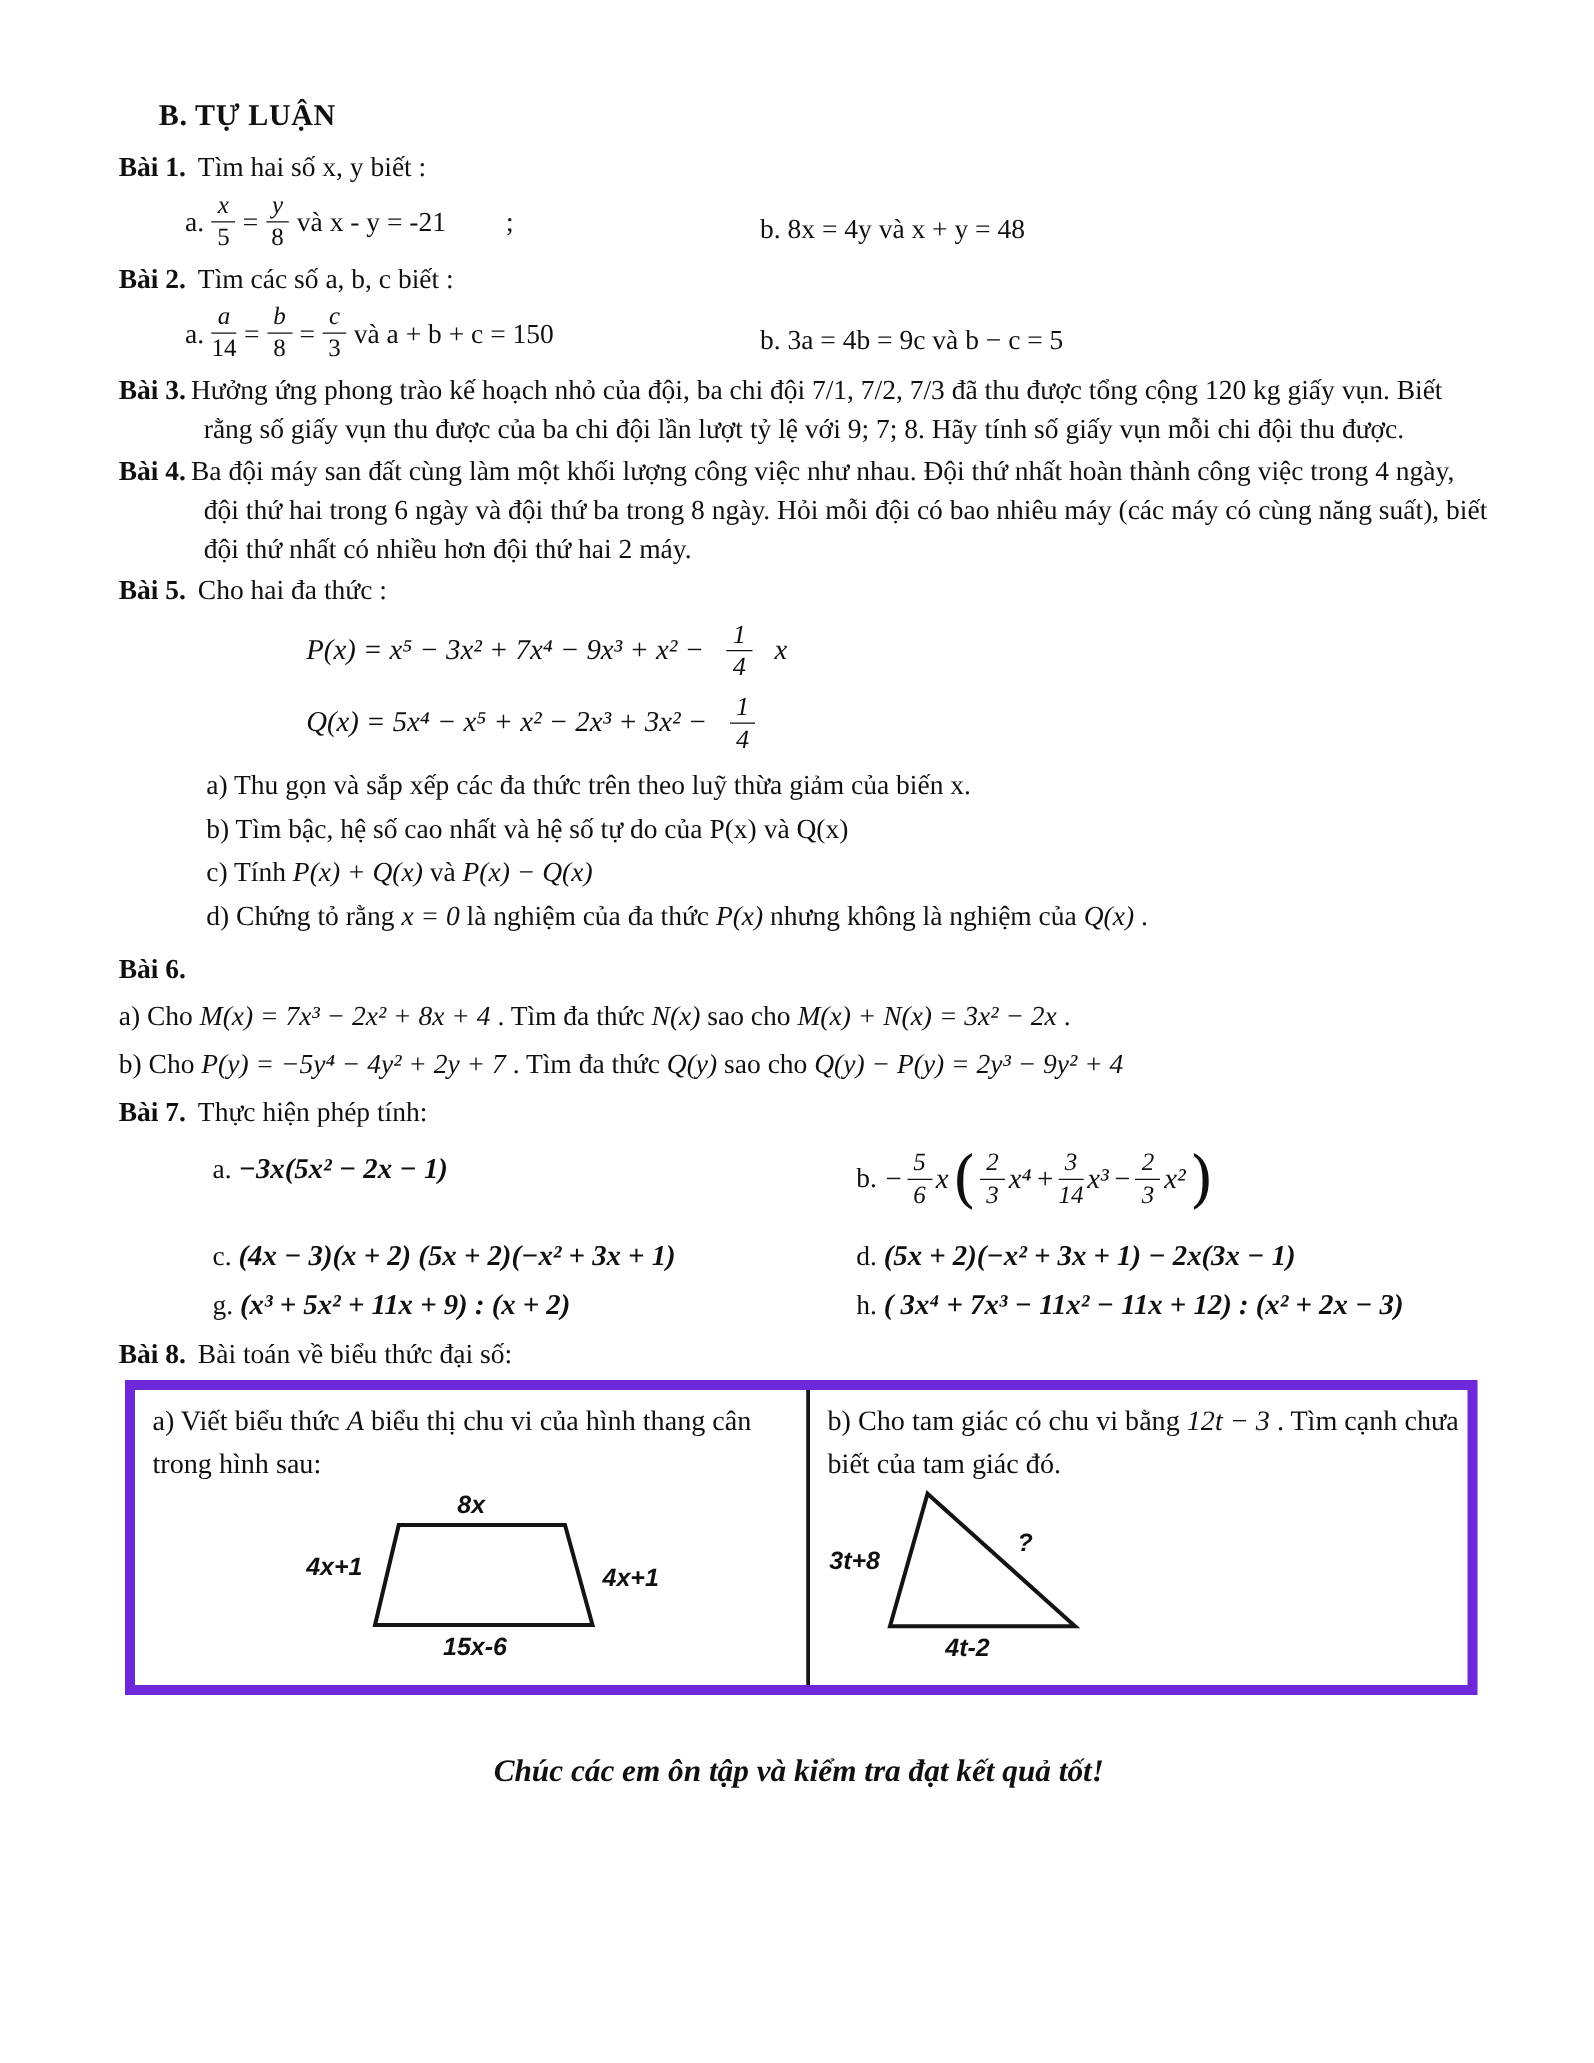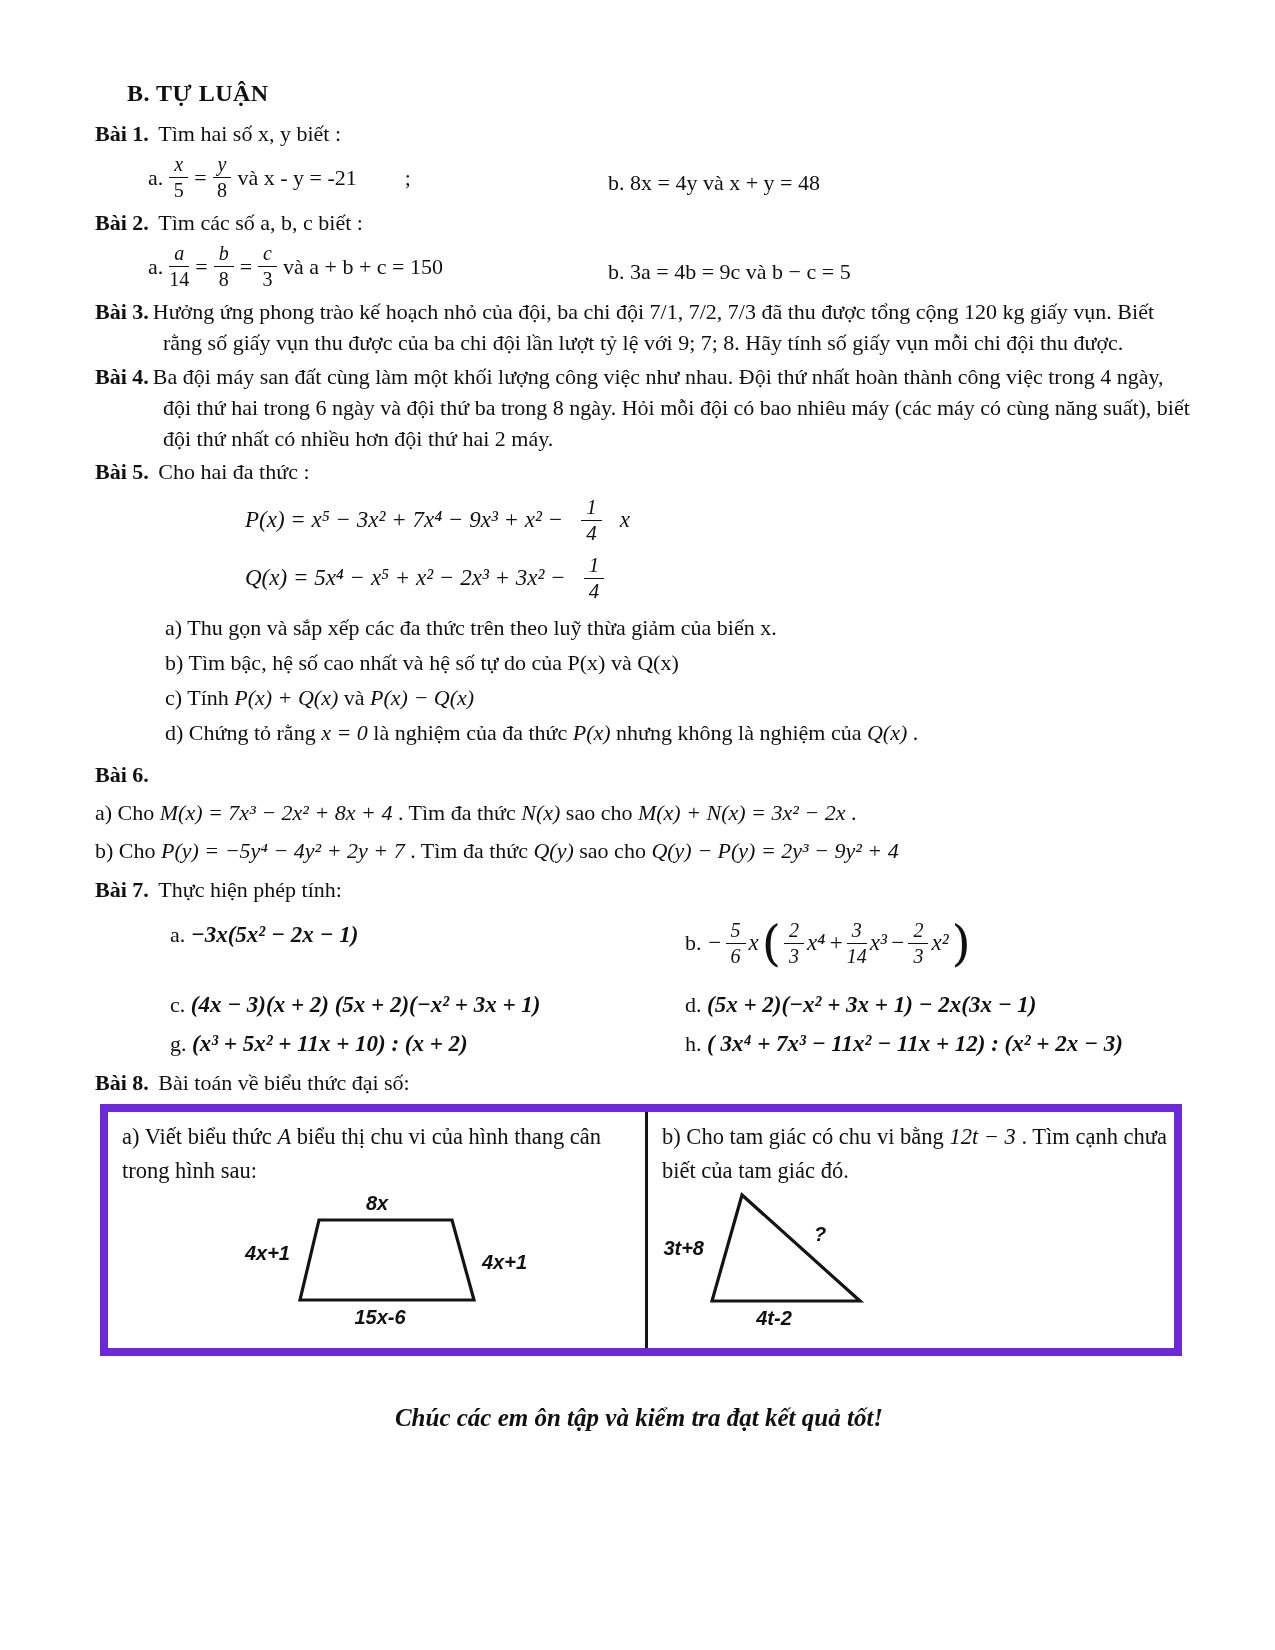--- a/index.html
+++ b/index.html
@@ -209,21 +209,21 @@
     <div class="m7b">
       <span>d.</span>
       <span class="mtext">(5x + 2)(−x² + 3x + 1) − 2x(3x − 1)</span>
     </div>
   </div>
 
 
   <div class="m7row">
     <div class="m7a">
       <span>g.</span>
-      <span class="mtext">(x³ + 5x² + 11x + 10) : (x + 2)</span>
+      <span class="mtext">(x³ + 5x² + 11x + 9) : (x + 2)</span>
     </div>
     <div class="m7b">
       <span>h.</span>
       <span class="mtext">( 3x⁴ + 7x³ − 11x² − 11x + 12) : (x² + 2x − 3)</span>
     </div>
   </div>
 
   <div class="prob" style="margin-top:6px;">
     <span class="plabel">Bài 8.</span>
     <span class="ptitle">Bài toán về biểu thức đại số:</span>

